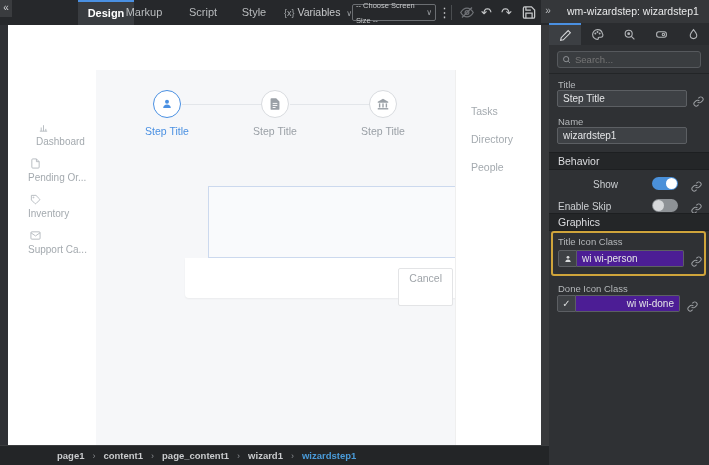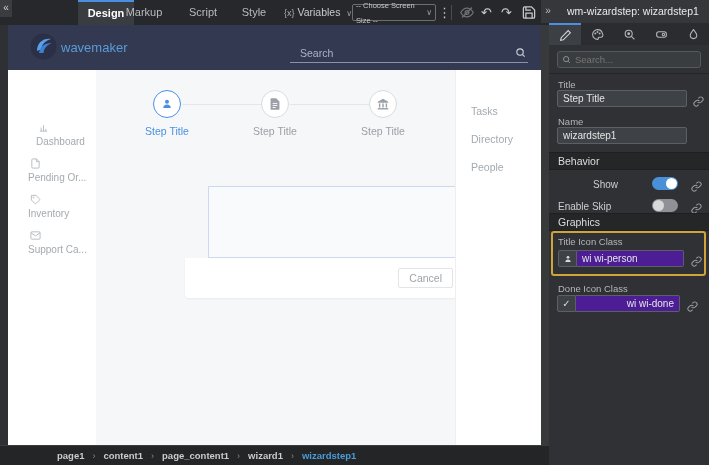--- a/index.html
+++ b/index.html
@@ -82,21 +82,21 @@
   .step-circle svg { width:14px; height:14px; }
   .step.active .step-circle { border:1px solid #4a90e2; }
   .step.idle .step-circle { border:1px solid #d8dbdf; }
   .step-label { display:block; margin-top:7px; font-size:10.5px; }
   .step.active .step-label { color:#4a90e2; }
   .step.idle .step-label { color:#9aa0a6; }
   .connector { position:absolute; height:1px; background:#e3e6ea; top:34px; }
 
   .wiz-body { position:absolute; left:112px; top:116px; width:318px; height:72px; background:#f9fafc; border:1px solid #ccd9ee; }
   .wiz-footer { position:absolute; left:89px; top:188px; width:343px; height:40px; background:#ffffff; border-radius:0 0 4px 4px; box-shadow:0 1px 2px rgba(0,0,0,0.05); }
-  .btn-cancel { position:absolute; right:75px; top:10px; height:20px; padding:0 10px; background:#ffffff; border:1px solid #e3e4e6; border-radius:2px; color:#9fa4a9; font-size:10.5px; line-height:19px; }
+  .btn-cancel { position:absolute; right:75px; top:10px; height:38px; padding:0 10px; background:#ffffff; border:1px solid #e3e4e6; border-radius:2px; color:#9fa4a9; font-size:10.5px; line-height:19px; }
   .btn-next { position:absolute; right:17px; top:10px; height:21px; padding:0 11px; background:#363c52; border:1px solid #363c52; border-radius:2px; color:#ffffff; font-size:10.5px; line-height:19px; }
 
   
   #crumbbar { position:absolute; left:0; top:445px; width:549px; height:20px; background:#232527; border-top:1px solid #3a3c3e; padding-left:57px; display:flex; align-items:center; }
   .crumb { font-size:9.5px; color:#c9cbcd; font-weight:bold; }
   .crumb.active { color:#4a9bd9; }
   .crumb-sep { font-size:9px; color:#8a8d90; margin:0 8px; }
 </style>
 </head>
 <body>
@@ -139,37 +139,20 @@
           <path d="M17 21v-8H7v8"></path>
           <path d="M7 3v5h8"></path>
       </svg>
     </div>
   </div>
 
   <div id="left-strip"></div>
 
   <div id="canvas">
 
-    <div class="app-header">
-      <div class="logo-mark">
-        <svg viewBox="0 0 27 27">
-          <circle cx="13.5" cy="13.5" r="13" fill="#2b3047"></circle>
-          <path d="M7 18 C7 10 13 5 21 6 C15 8 12 11 11.5 16 Z" fill="#5aa0e8"></path>
-          <path d="M9 20 C10 14 14 10 22 10 C17 12 14 15 13.5 20 Z" fill="#3d7fd4"></path>
-        </svg>
-      </div>
-      <div class="logo-text">wavemaker</div>
-      <div class="app-search">
-        <span class="ph">Search</span>
-        <svg viewBox="0 0 24 24" fill="none" stroke="#cfd3de" stroke-width="2.4">
-          <circle cx="11" cy="11" r="7"></circle>
-            <line x1="16.5" y1="16.5" x2="21" y2="21"></line>
-        </svg>
-      </div>
-    </div>
 
     <div class="side-nav">
       <div class="nav-item" style="top:52px;margin-left:8px;">
         <svg viewBox="0 0 24 24" fill="none" stroke="#b3b9be" stroke-width="2">
           <line x1="4" y1="20" x2="20" y2="20"></line>
             <line x1="7" y1="20" x2="7" y2="12"></line>
             <line x1="12" y1="20" x2="12" y2="7"></line>
             <line x1="17" y1="20" x2="17" y2="15"></line>
         </svg>
         <span class="nlabel">Dashboard</span>

